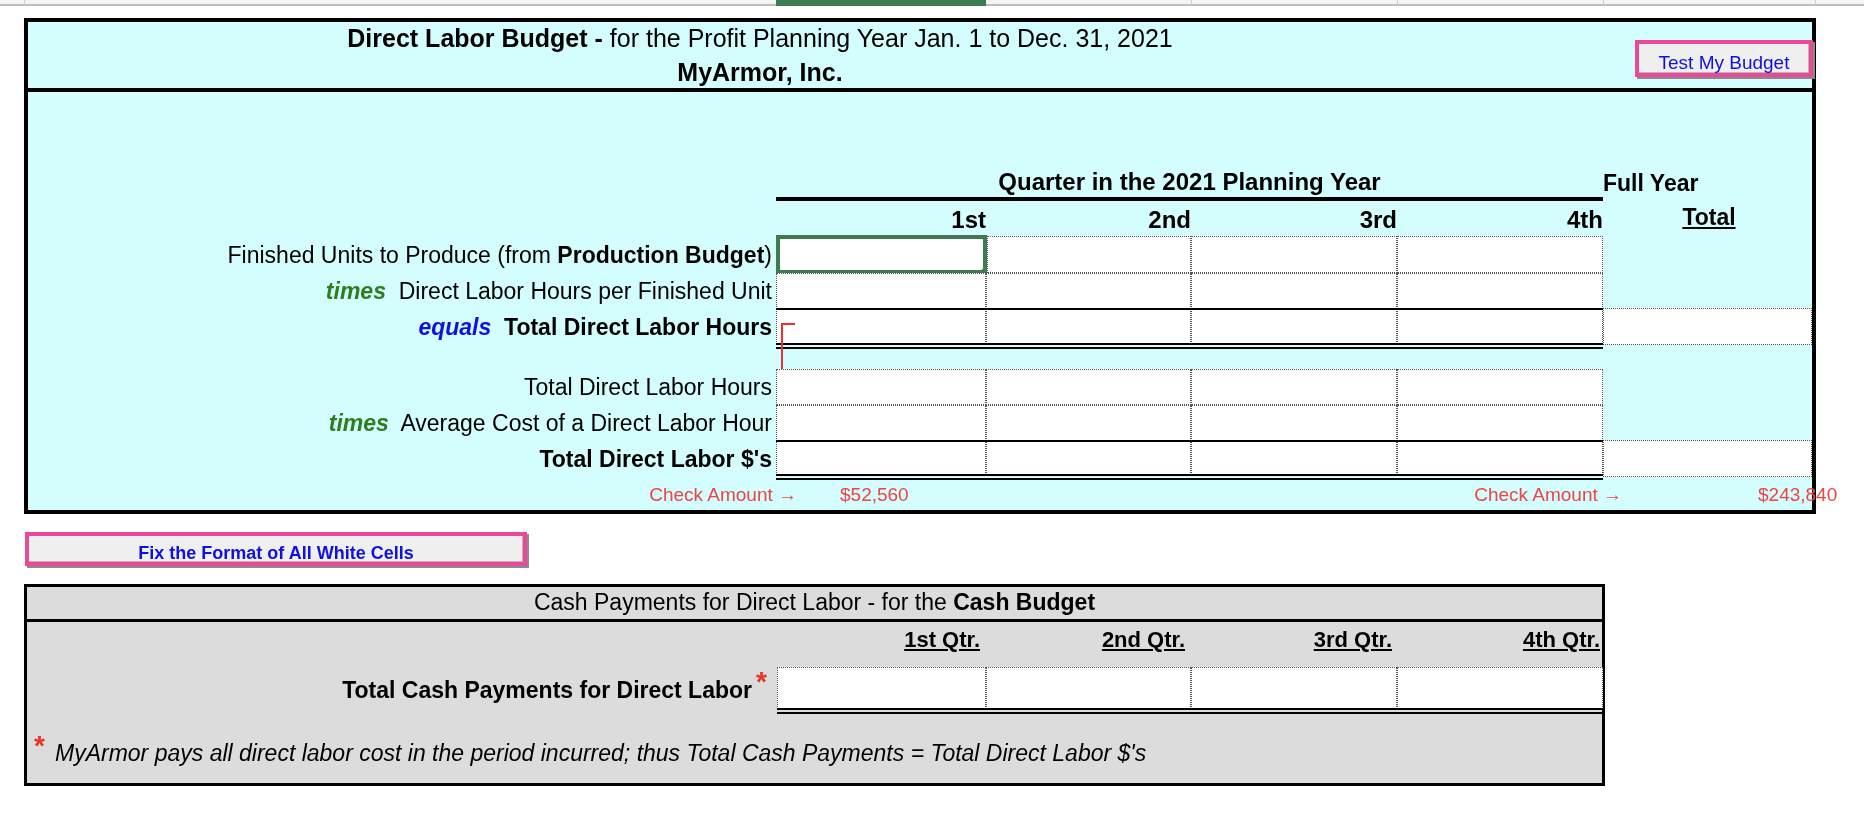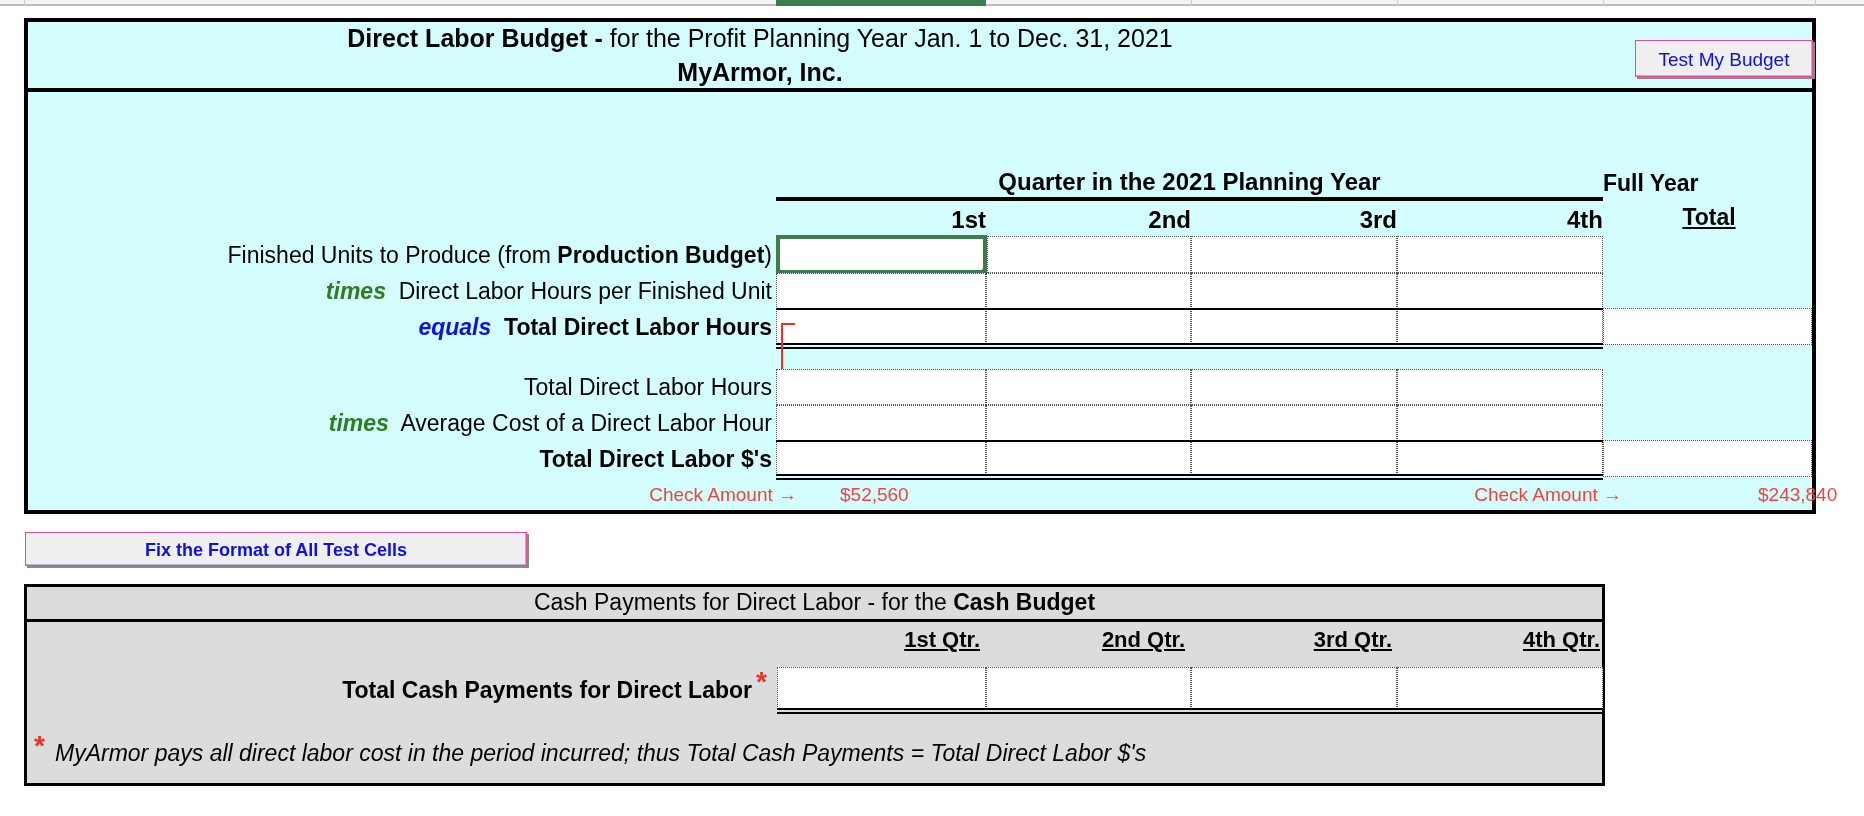--- a/index.html
+++ b/index.html
@@ -7,21 +7,21 @@
          font-family:"Liberation Sans", sans-serif; color:#000; }
   .abs { position:absolute; box-sizing:border-box; }
   .colhdr { left:0; top:0; width:1864px; height:6px; background:#f4f4f4; border-bottom:2px solid #bdbdbd; }
   .colhdr-div { top:0; width:1px; height:6px; background:#cfcfcf; }
   .colhdr-sel { top:0; height:6px; background:#3e7b4f; }
 
   .panel { left:24px; top:18px; width:1792px; height:496px; background:#d4fdfd; border:4px solid #000; }
   .panel-divider { left:24px; top:88px; width:1792px; height:4px; background:#000; }
   .title-line { left:24px; top:24px; width:1792px; text-align:center; font-size:25px; padding-right:320px; }
   .title-line2 { left:24px; top:58px; width:1792px; text-align:center; font-size:25px; font-weight:bold; padding-right:320px; }
-  .btn { background:#efefef; border:1px solid #ec4899; box-shadow: 2px 2px 0 #8a8a8a, inset -1px -1px 0 #b8b8b8;
+  .btn { background:#efefef; border:4px solid #ec4899; box-shadow: 2px 2px 0 #8a8a8a, inset -1px -1px 0 #b8b8b8;
          color:#1010e0; text-align:center; cursor:pointer; }
   .test-btn { left:1635px; top:40px; width:178px; height:37px; font-size:19px; line-height:37px; }
   .fix-btn { left:25px; top:532px; width:502px; height:34px; font-size:18px; font-weight:bold; line-height:34px; }
 
   .qhdr { left:776px; top:168px; width:827px; text-align:center; font-size:24px; font-weight:bold; }
   .qline { left:776px; top:197px; width:827px; height:4px; background:#000; }
   .colh { top:206px; text-align:right; font-size:24px; font-weight:bold; }
   .fy1 { left:1603px; top:170px; width:212px; text-align:left; font-size:23px; font-weight:bold; }
   .fy2 { left:1603px; top:204px; width:212px; text-align:center; font-size:23px; font-weight:bold; text-decoration:underline; }
 
@@ -129,21 +129,21 @@
 <div class="abs cell" style="left:1603px;top:440px;width:209px;height:37px"></div>
 <div class="abs hline" style="left:776px;top:440px;width:827px"></div>
 <div class="abs hline" style="left:776px;top:474px;width:827px"></div>
 <div class="abs hline" style="left:776px;top:478px;width:827px"></div>
 
 <div class="abs check" style="right:1067px;top:484px">Check Amount →</div>
 <div class="abs check" style="left:840px;top:484px">$52,560</div>
 <div class="abs check" style="right:242px;top:484px">Check Amount →</div>
 <div class="abs check" style="left:1758px;top:484px">$243,840</div>
 
-<div class="abs btn fix-btn">Fix the Format of All Test Cells</div>
+<div class="abs btn fix-btn">Fix the Format of All White Cells</div>
 
 <div class="abs cash"></div>
 <div class="abs cash-div"></div>
 <div class="abs cash-title">
   <span>Cash Payments for Direct Labor - for the </span><b>Cash Budget</b>
 </div>
 <div class="abs cash-colh" style="left:776px;width:204px">1st Qtr.</div>
 <div class="abs cash-colh" style="left:986px;width:199px">2nd Qtr.</div>
 <div class="abs cash-colh" style="left:1191px;width:201px">3rd Qtr.</div>
 <div class="abs cash-colh" style="left:1397px;width:203px">4th Qtr.</div>

